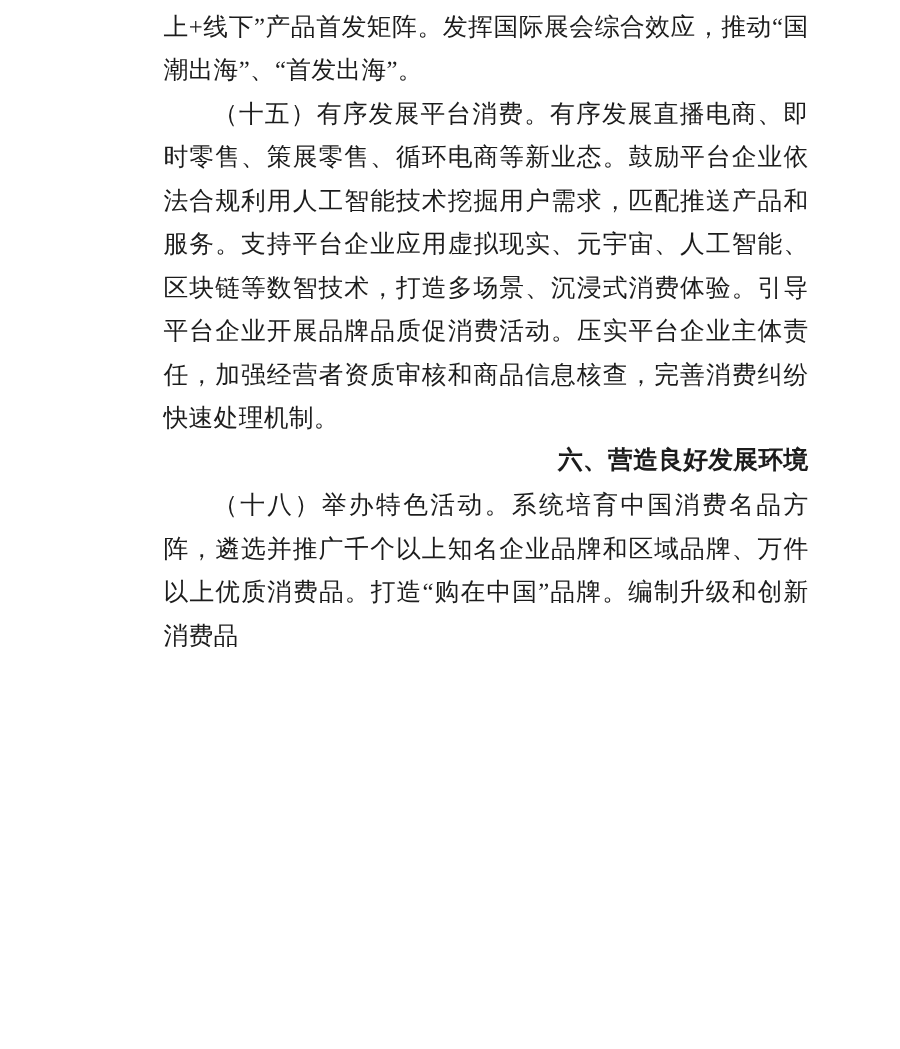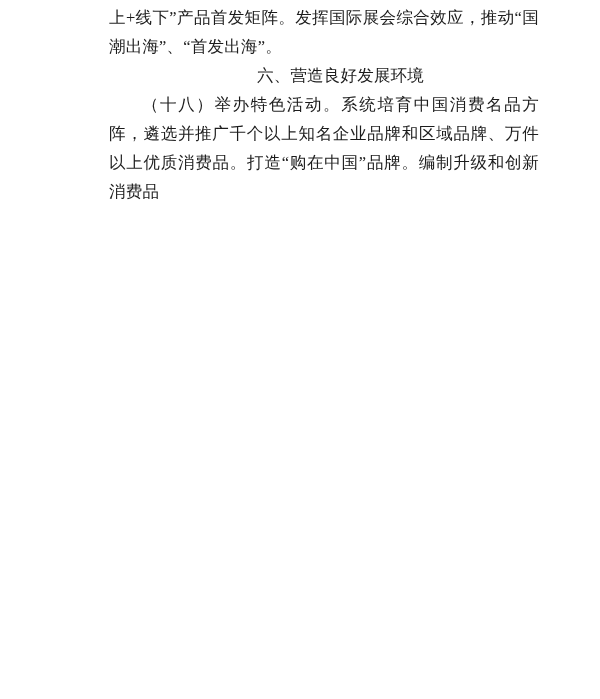--- a/index.html
+++ b/index.html
@@ -31,24 +31,25 @@
     margin: 0;
     padding: 0;
     text-indent: 2em;
     word-break: break-all;
   }
   .page p.continued {
     text-indent: 0;
   }
   .page p.heading {
     font-family: "Liberation Sans", "DejaVu Sans", sans-serif;
-    font-weight: normal;
-    text-align: center;
+    font-weight: bold;
+    text-align: right;
   }
 </style>
 </head>
 <body>
 
 <div class="page">
   <p class="continued">上+线下”产品首发矩阵。发挥国际展会综合效应，推动“国潮出海”、“首发出海”。</p>
+  <p>（十五）有序发展平台消费。有序发展直播电商、即时零售、策展零售、循环电商等新业态。鼓励平台企业依法合规利用人工智能技术挖掘用户需求，匹配推送产品和服务。支持平台企业应用虚拟现实、元宇宙、人工智能、区块链等数智技术，打造多场景、沉浸式消费体验。引导平台企业开展品牌品质促消费活动。压实平台企业主体责任，加强经营者资质审核和商品信息核查，完善消费纠纷快速处理机制。</p>
   <p class="heading">六、营造良好发展环境</p>
   <p>（十八）举办特色活动。系统培育中国消费名品方阵，遴选并推广千个以上知名企业品牌和区域品牌、万件以上优质消费品。打造“购在中国”品牌。编制升级和创新消费品</p>
 </div>
 
 </body></html>

